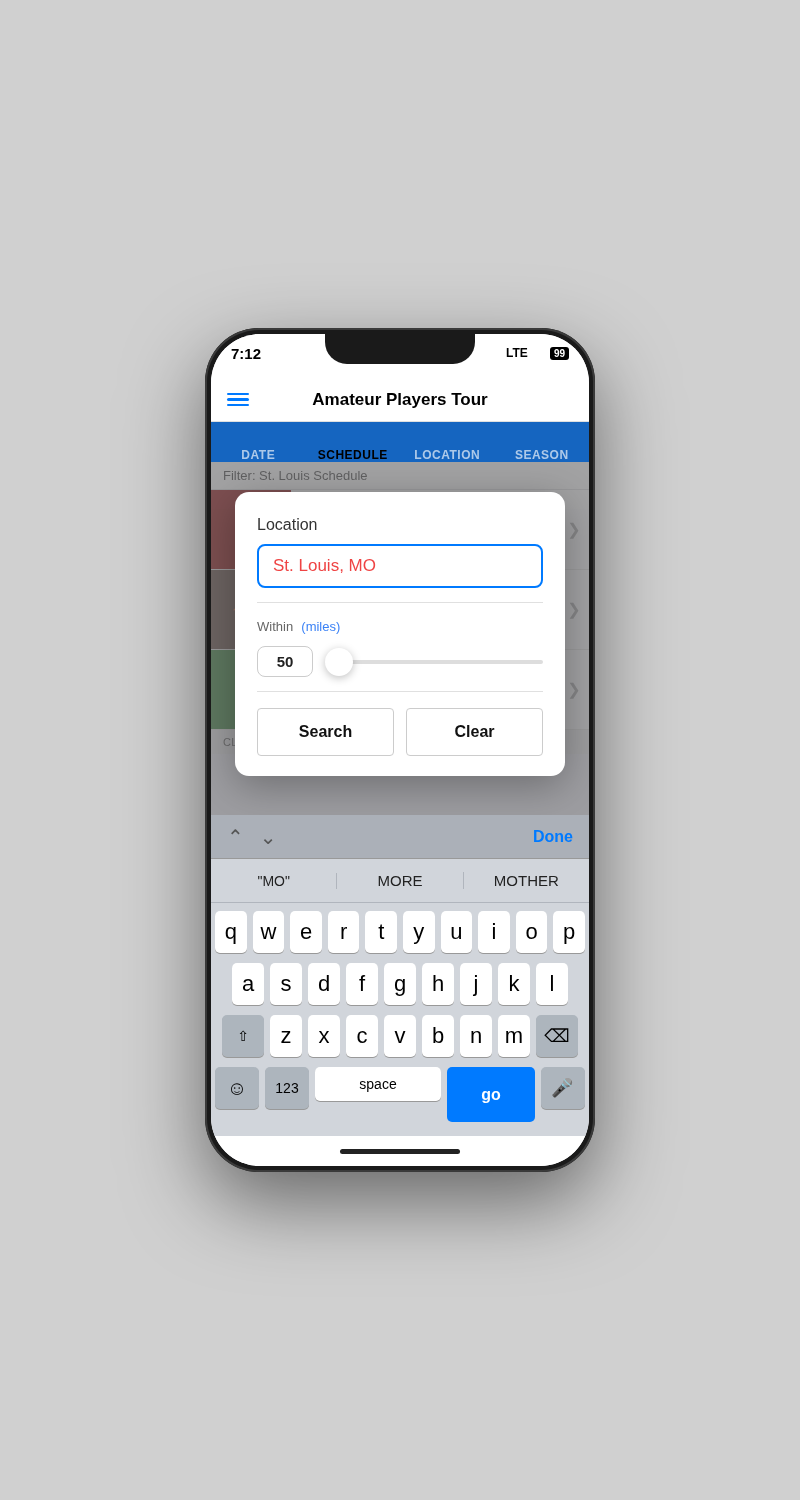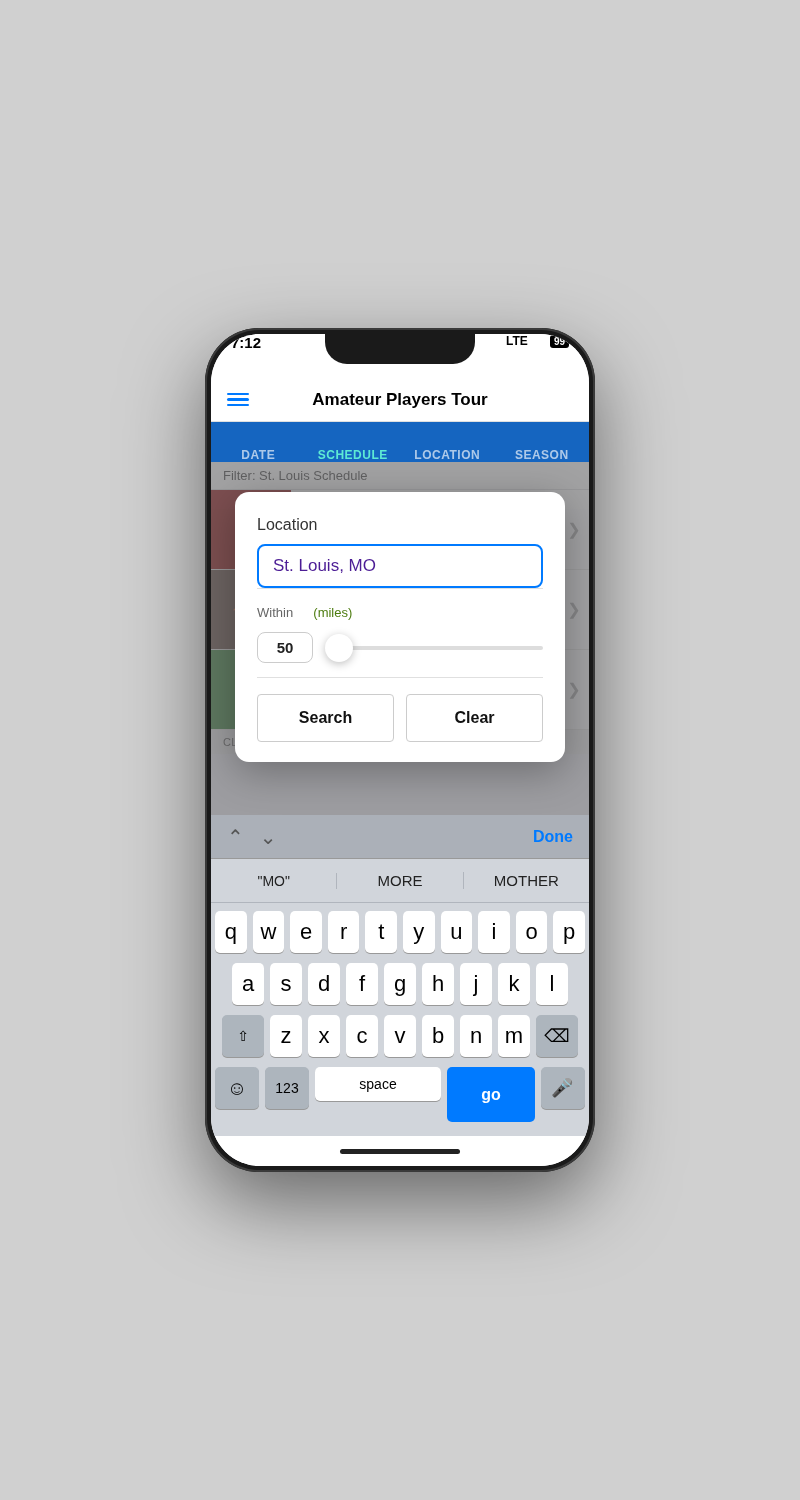--- a/index.html
+++ b/index.html
@@ -38,21 +38,21 @@
       background: #1a1a1a;
       border-radius: 0 0 22px 22px;
       z-index: 100;
     }
 
     
     .status-bar {
       height: 44px;
       background: white;
       display: flex;
-      align-items: flex-start;
+      align-items: center;
       justify-content: space-between;
       padding: 0 20px 6px;
       position: relative;
       z-index: 50;
     }
     .status-time {
       font-size: 15px;
       font-weight: 600;
       color: #000;
     }
@@ -110,21 +110,21 @@
     }
     .tab-item {
       flex: 1;
       text-align: center;
       font-size: 12px;
       font-weight: 600;
       color: rgba(255,255,255,0.65);
       letter-spacing: 0.5px;
     }
     .tab-item.active {
-      color: #5eead4;
+      color: #000000;
     }
 
     
     .content-area {
       position: relative;
       flex: 1;
       background: #f2f2f7;
       overflow: hidden;
     }
 
@@ -220,22 +220,23 @@
       color: #333;
       margin-bottom: 10px;
     }
 
     .modal-input {
       width: 100%;
       border: 2px solid #007AFF;
       border-radius: 8px;
       padding: 10px 14px;
       font-size: 17px;
-      color: #4c1d95;
+      color: #ef4444;
       outline: none;
+      margin-bottom: 14px;
     }
 
     .divider {
       border: none;
       border-top: 1px solid #e0e0e0;
       margin: 0 0 14px;
     }
 
     .within-label {
       font-size: 15px;
@@ -530,21 +531,21 @@
           <div class="modal-box">
 
             <div class="modal-label">Location</div>
 
             <input class="modal-input" value="St. Louis, MO" type="text" style="">
 
             <hr class="divider">
 
             <div class="within-label">
               <span>Within</span>
-              <span style="color:#4d7c0f;font-size:13px;margin-left:16px;">(miles)</span>
+              <span style="color:#3b82f6;font-size:13px;margin-left:4px;">(miles)</span>
             </div>
 
             <div class="within-row">
               <div class="miles-box">50</div>
               <div class="slider-track">
                 <div class="slider-thumb"></div>
               </div>
             </div>
 
             <hr class="divider2">

